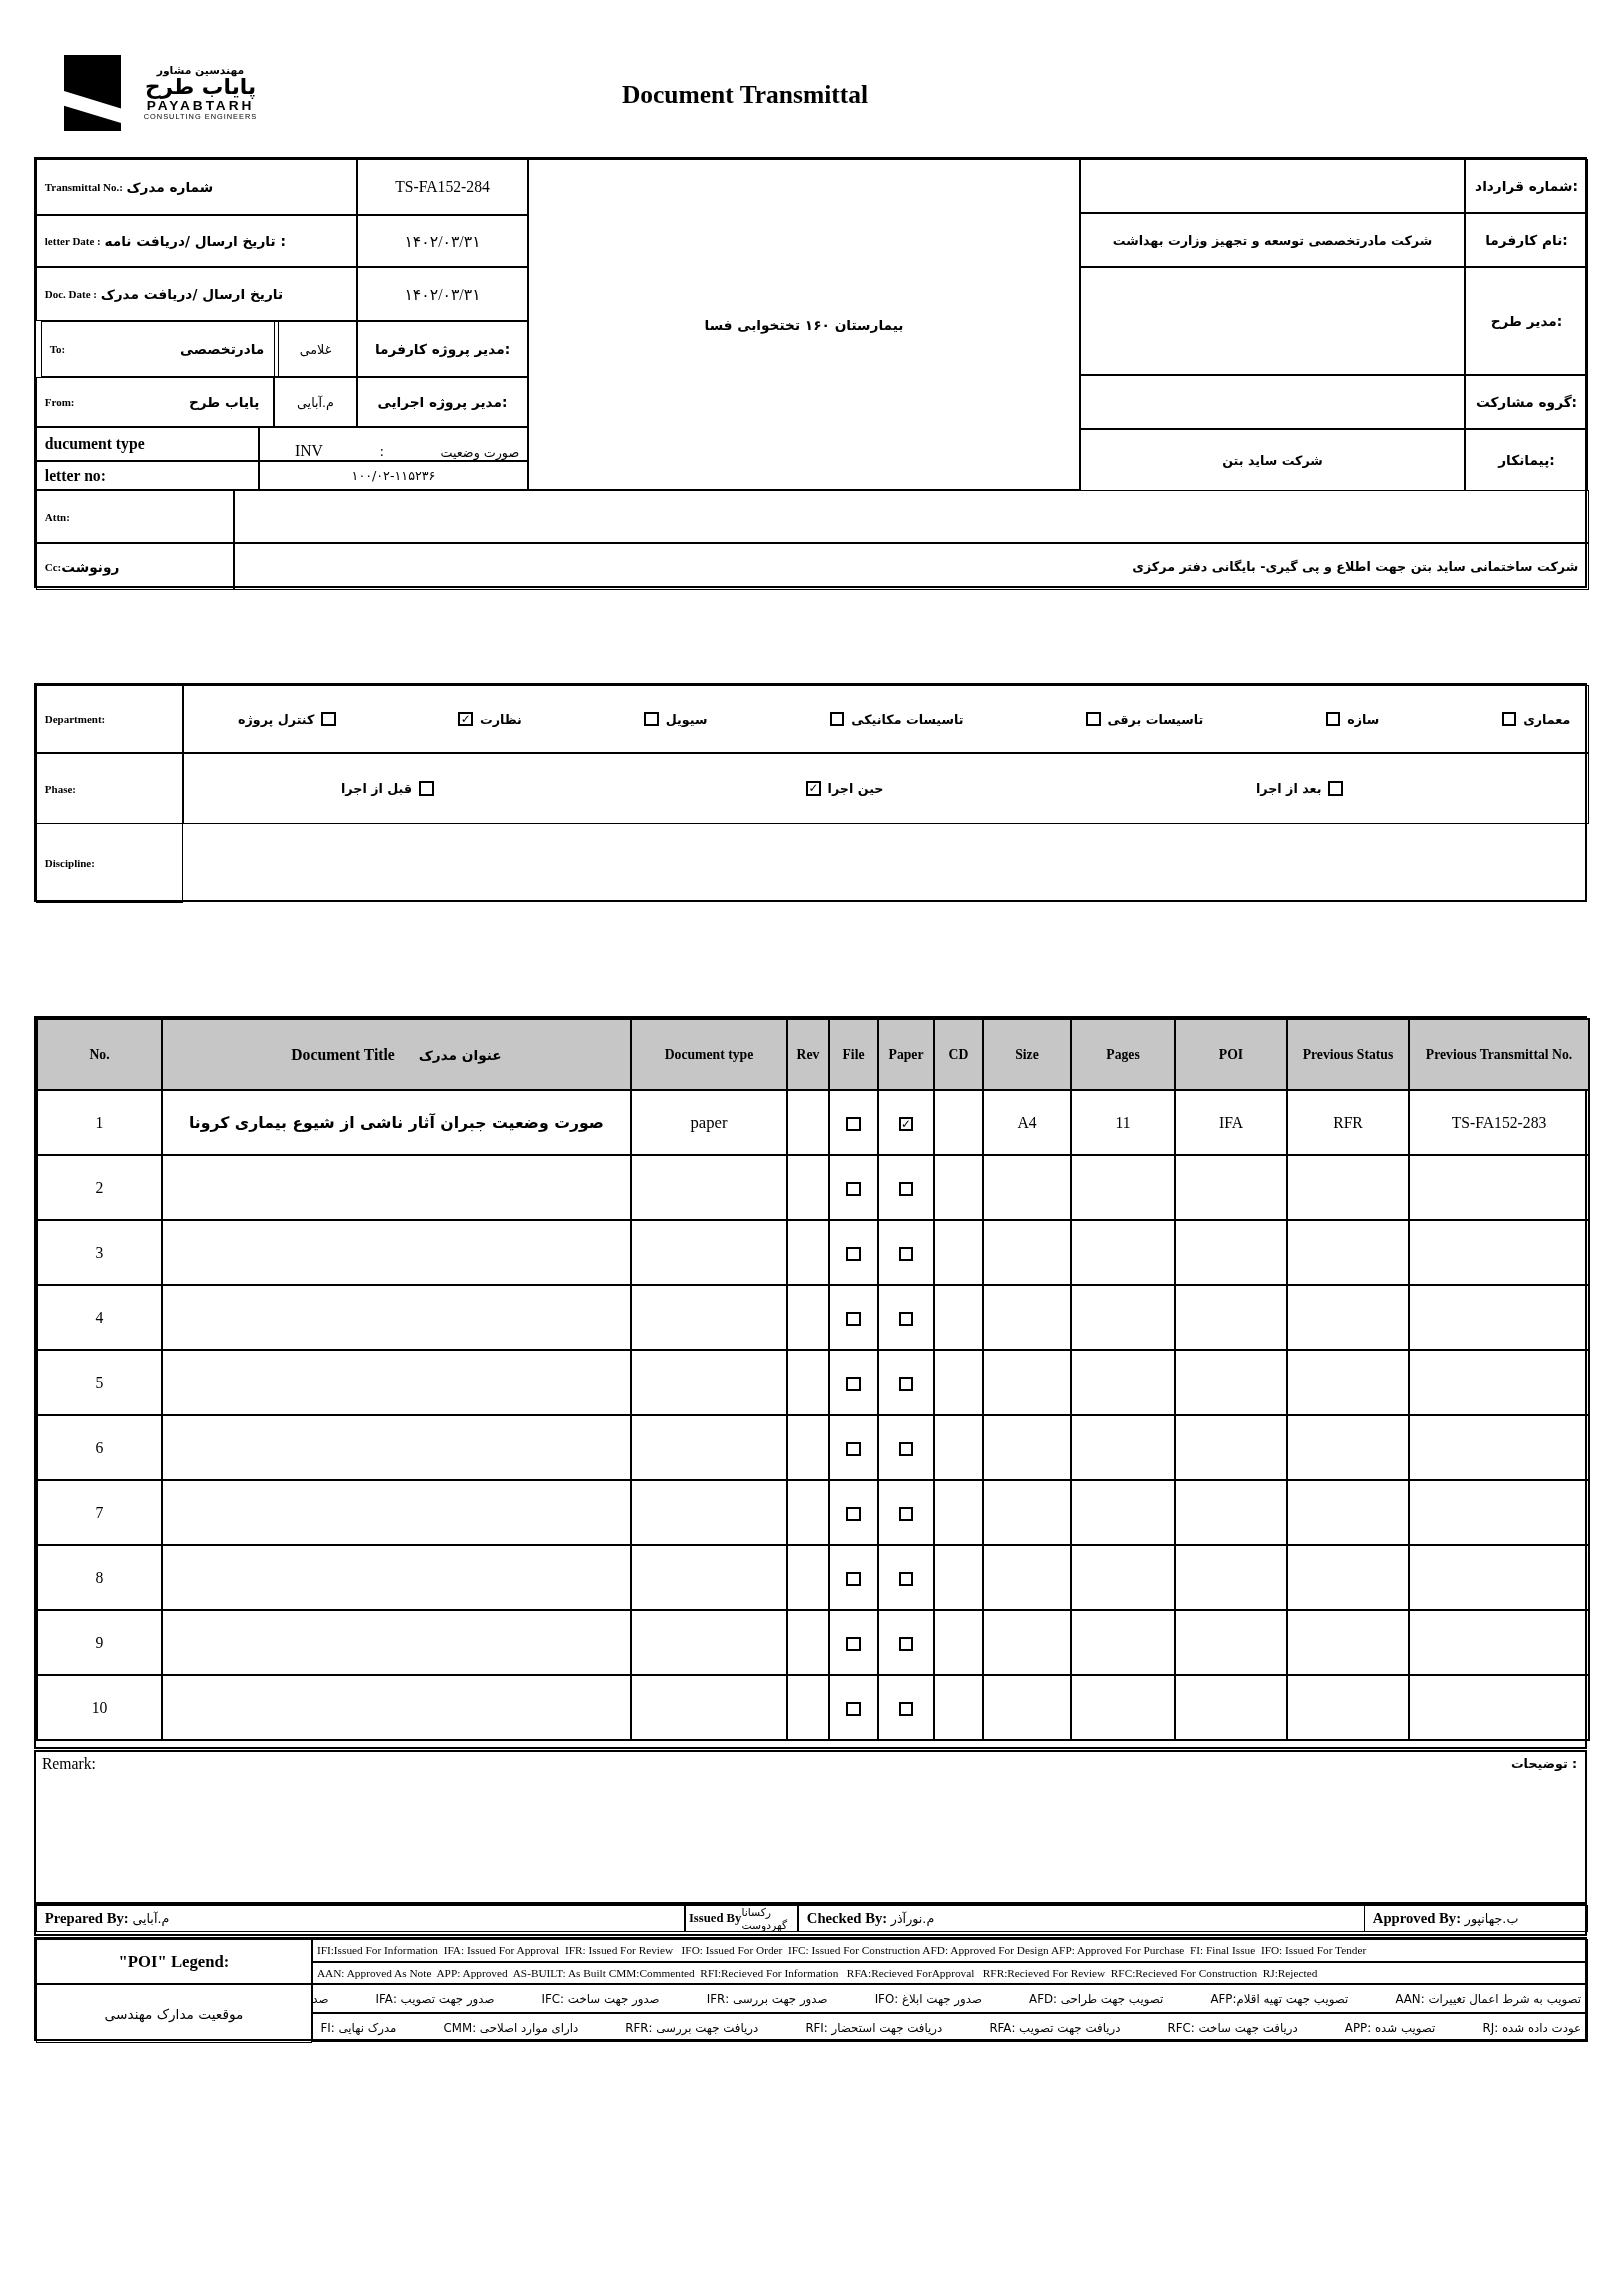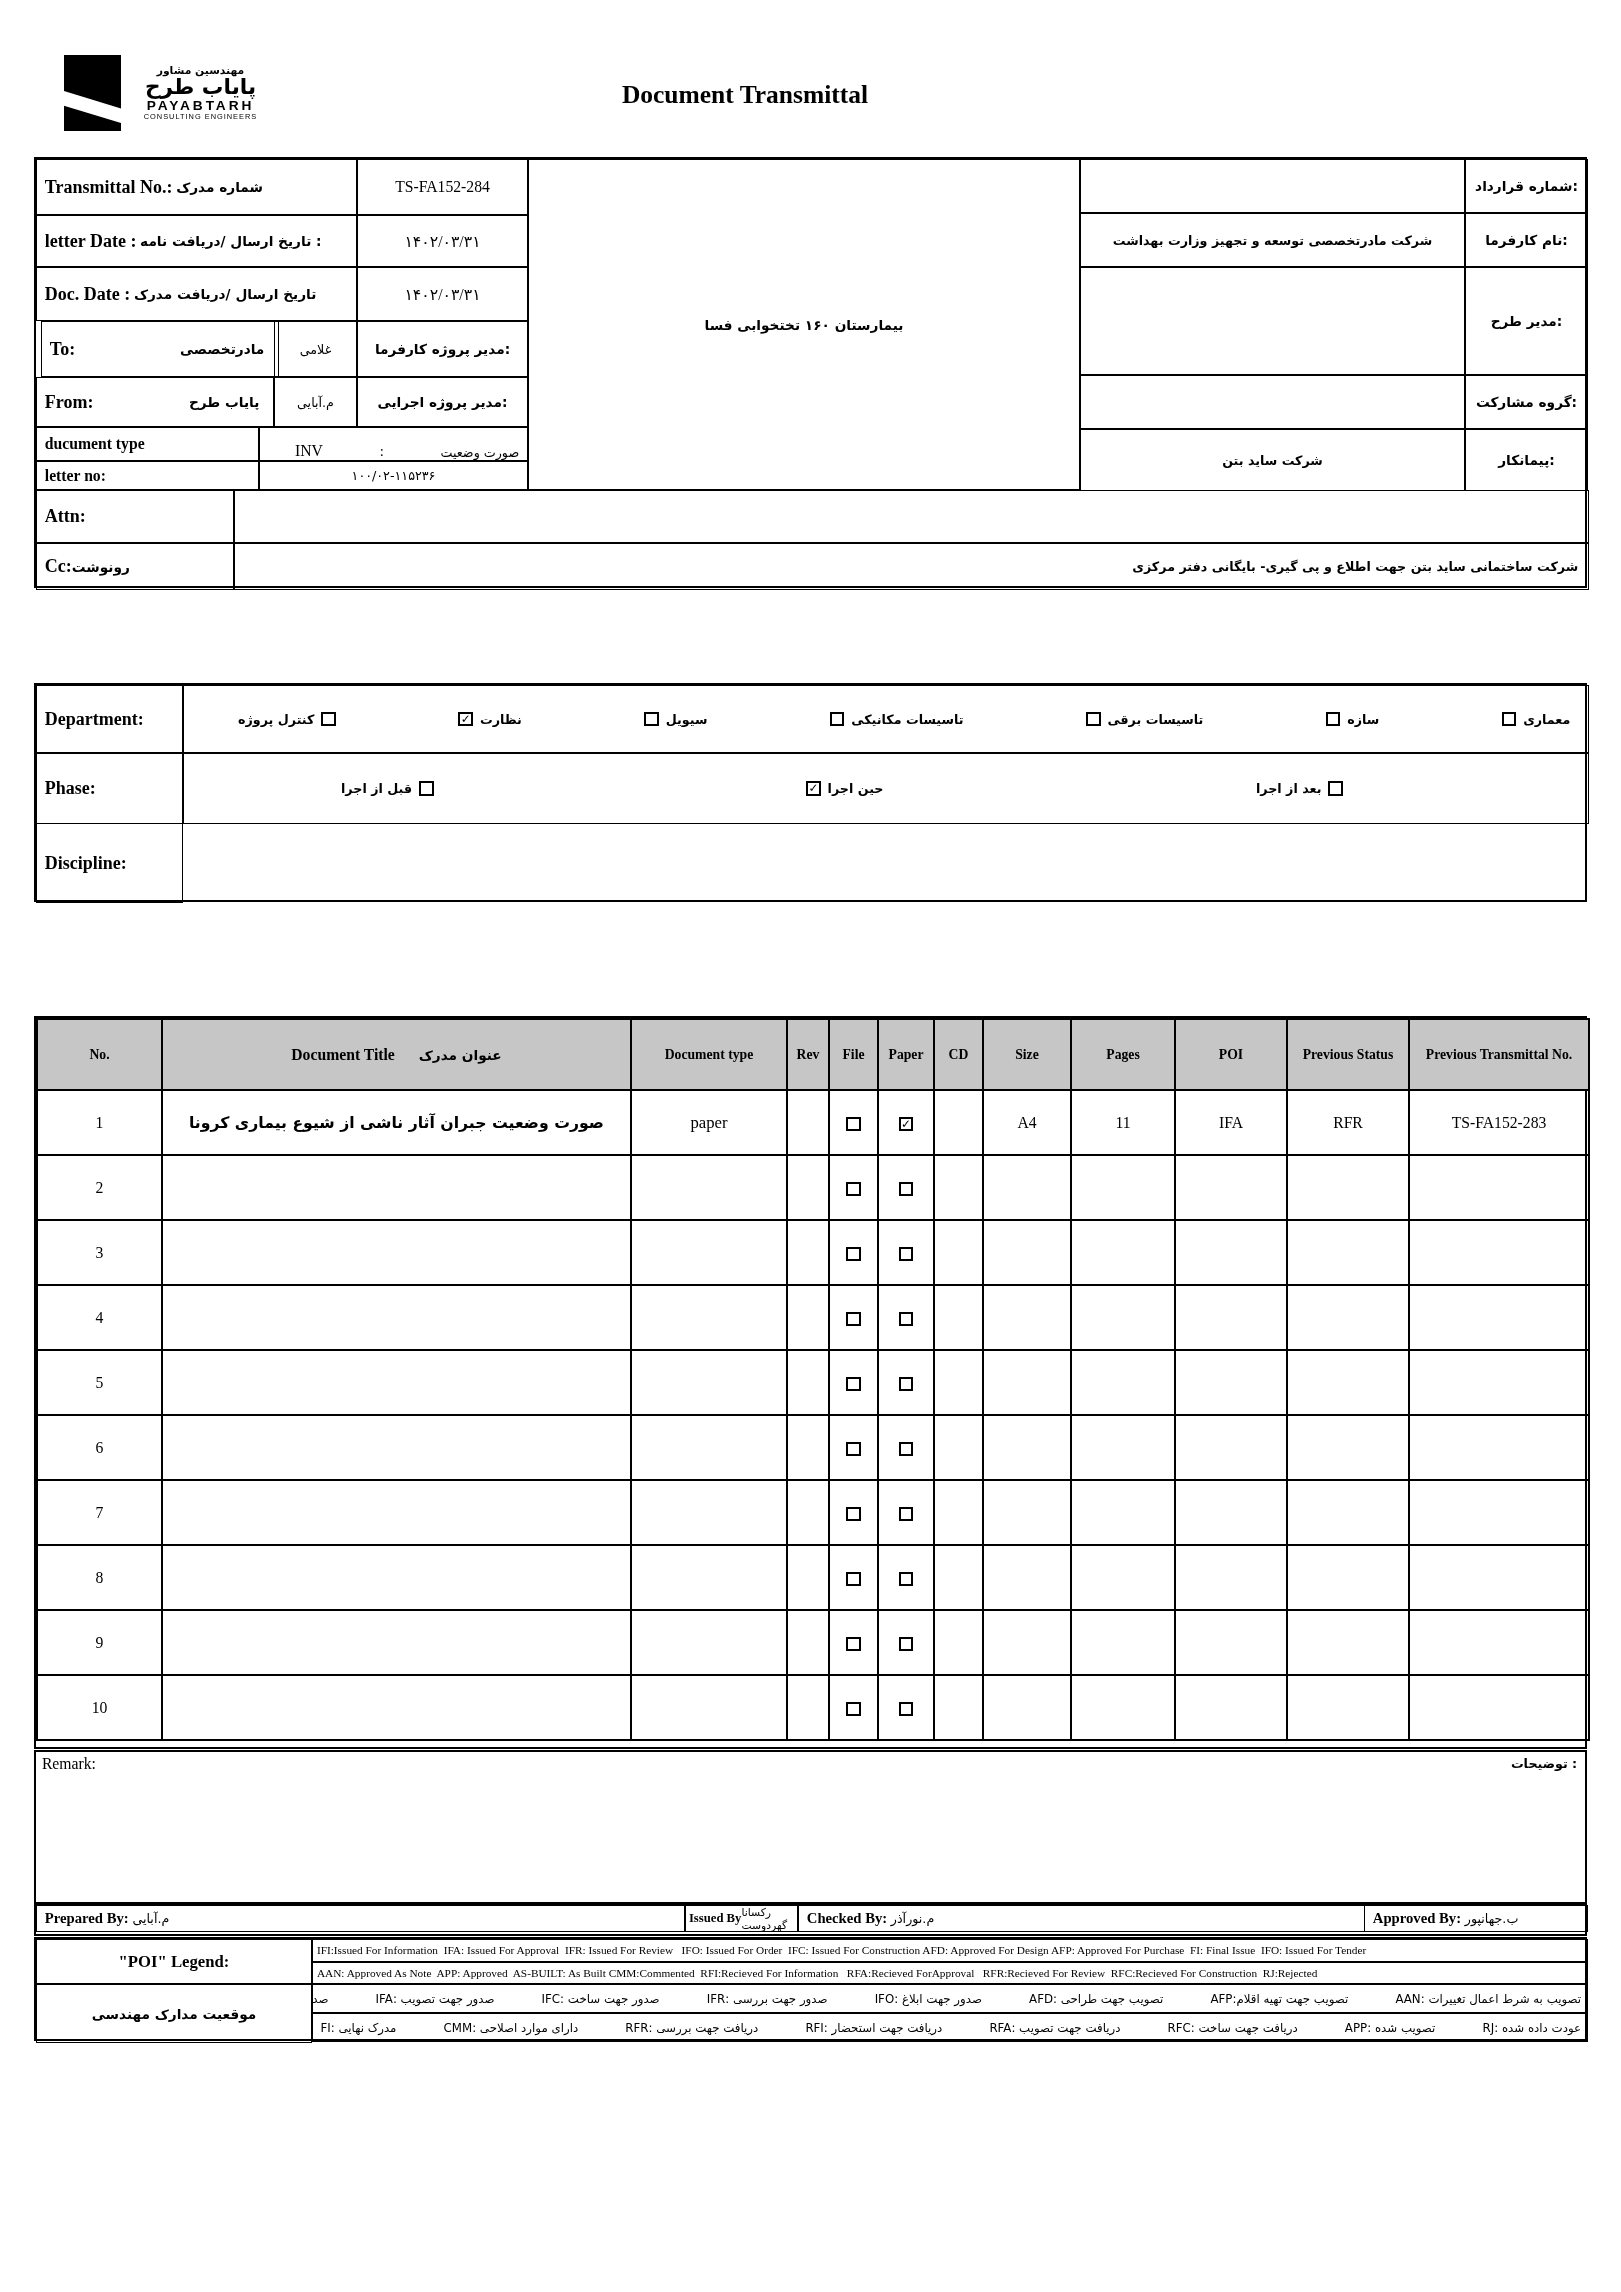--- a/index.html
+++ b/index.html
@@ -4,21 +4,21 @@
 <style>
   html,body{margin:0;padding:0;background:#fff;}
   .sheet{position:relative;width:1621px;height:2293px;background:#fff;color:#000;
          font-family:"Liberation Serif","DejaVu Serif","DejaVu Sans",serif;}
   .fa{font-family:"DejaVu Sans","Liberation Serif",sans-serif;}
   .b{font-weight:bold;}
   .tbl{position:absolute;border:2.9px solid #000;box-sizing:border-box;}
   .cell{position:absolute;border:1px solid #000;box-sizing:border-box;display:flex;align-items:center;
         font-size:14.7px;overflow:hidden;}
   .cell.center{justify-content:center;text-align:center;}
-  .lab-en{font-weight:bold;font-size:18px;padding-left:7.8px;white-space:nowrap;}
+  .lab-en{font-weight:bold;font-size:11px;padding-left:7.8px;white-space:nowrap;}
   .lab-fa{font-weight:bold;font-size:13.7px;white-space:nowrap;}
   .val{font-size:15.7px;}
   .spread{justify-content:space-between;padding:0 13.7px 0 0;}
   
   .logo-box{position:absolute;left:64px;top:55px;width:57px;height:76px;background:#000;overflow:hidden;}
   .logo-stripe{position:absolute;left:-13.7px;top:47px;width:98px;height:13.7px;background:#fff;transform:rotate(17deg);}
   .logo-text{position:absolute;left:127px;top:65px;width:147px;text-align:center;line-height:1.05;}
   .lt1{font-size:10.8px;font-weight:bold;}
   .lt2{font-size:21.6px;font-weight:bold;}
   .lt3{font-size:13.7px;font-weight:bold;letter-spacing:2.9px;font-family:"Liberation Sans","DejaVu Sans",sans-serif;}
@@ -397,21 +397,21 @@
     <div class="cell" style="left:1328px;top:0;width:224px;height:27.4px;">
       <span class="lab-en" style="font-size:14.7px;">Approved By:</span>&nbsp;
       <span class="fa sig-name">ب.جهانپور</span>
     </div>
   </div>
 
   <div class="tbl" style="left:34px;top:1937px;width:1553px;height:104px;">
     <div class="cell center b" style="left:0;top:0;width:276px;height:45px;font-size:16.7px;">"POI" Legend:</div>
     <div class="cell lg-en" style="left:276px;top:0;width:1276px;height:22.5px;">IFI:Issued For Information  IFA: Issued For Approval  IFR: Issued For Review   IFO: Issued For Order  IFC: Issued For Construction AFD: Approved For Design AFP: Approved For Purchase  FI: Final Issue  IFO: Issued For Tender</div>
     <div class="cell lg-en" style="left:276px;top:22.5px;width:1276px;height:22.5px;">AAN: Approved As Note  APP: Approved  AS-BUILT: As Built CMM:Commented  RFI:Recieved For Information   RFA:Recieved ForApproval   RFR:Recieved For Review  RFC:Recieved For Construction  RJ:Rejected</div>
-    <div class="cell center fa" style="left:0;top:45px;width:276px;height:59px;font-size:13.7px;font-weight:bold;">موقعیت مدارک مهندسی</div>
+    <div class="cell center fa" style="left:0;top:45px;width:276px;height:59px;font-size:13.7px;">موقعیت مدارک مهندسی</div>
     <div class="cell lg-fa fa" style="left:276px;top:45px;width:1276px;height:29px;">
         <span class="lgi">تصویب به شرط اعمال تغییرات :AAN</span>
         <span class="lgi">تصویب جهت تهیه اقلام:AFP</span>
         <span class="lgi">تصویب جهت طراحی :AFD</span>
         <span class="lgi">صدور جهت ابلاغ :IFO</span>
         <span class="lgi">صدور جهت بررسی :IFR</span>
         <span class="lgi">صدور جهت ساخت :IFC</span>
         <span class="lgi">صدور جهت تصویب :IFA</span>
         <span class="lgi">صدور جهت استحضار :IFI</span>
       </div>

